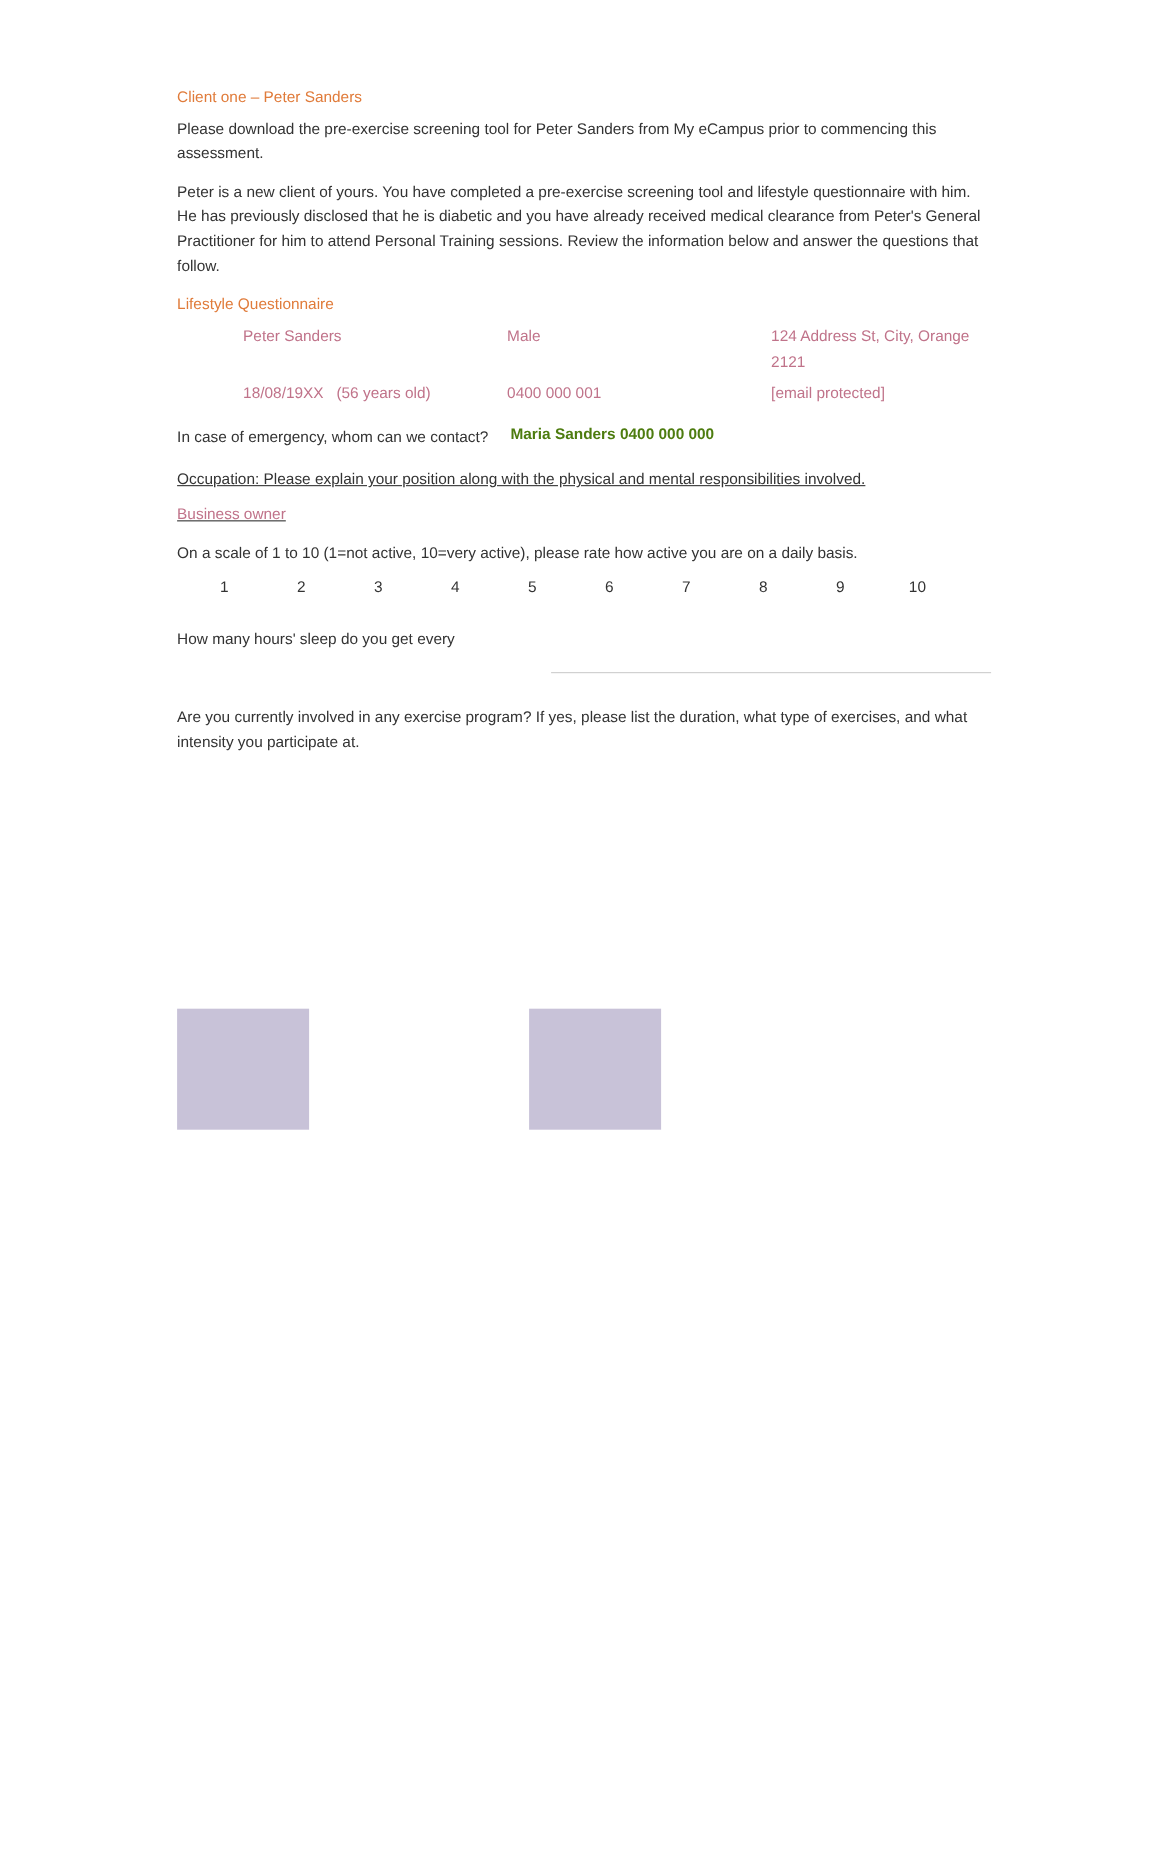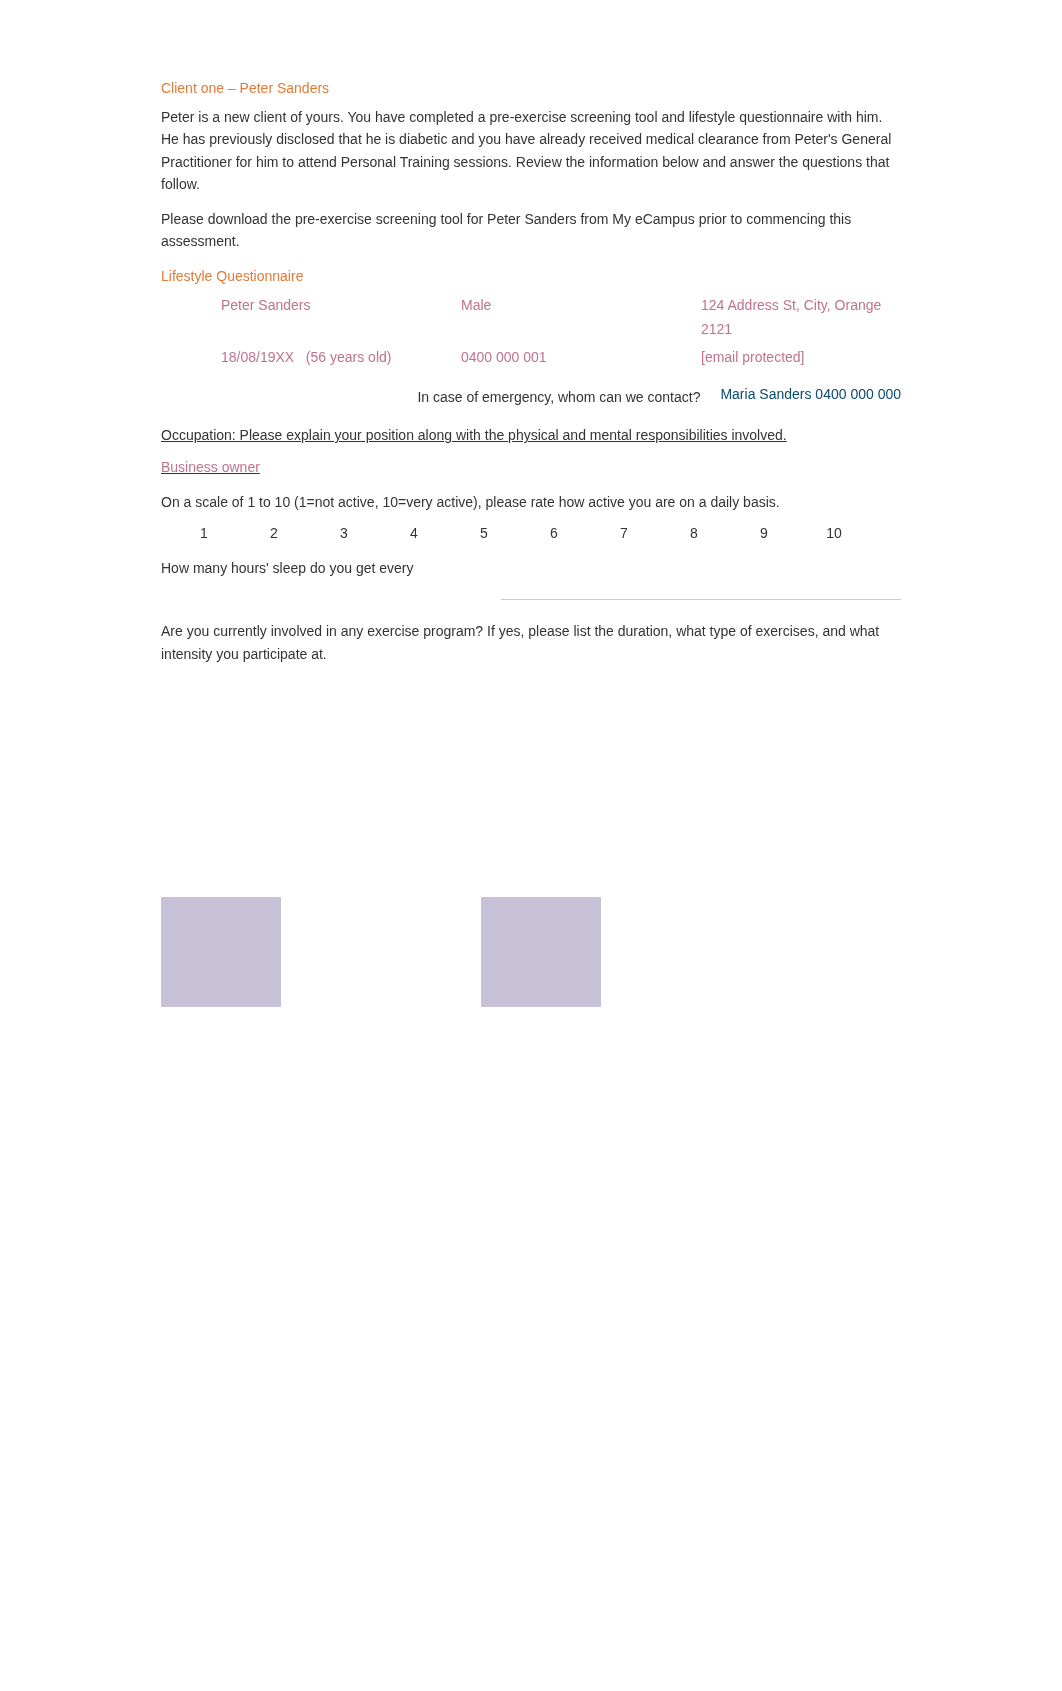--- a/index.html
+++ b/index.html
@@ -53,33 +53,33 @@
       color: #c0738a;
       font-size: 14px;
       line-height: 1.7;
     }
 
     .emergency-row {
       display: flex;
       align-items: flex-start;
       margin: 14px 0;
       gap: 20px;
-      justify-content: flex-end;
     }
 
     .emergency-label {
       color: #333333;
       font-size: 14px;
       line-height: 1.6;
       min-width: 260px;
     }
 
     .emergency-value {
-      color: #0c4a6e;
-      font-size: 14px;
+      color: #4d7c0f;
+      font-size: 14px;
+      font-weight: bold;
     }
 
     .occupation-section {
       margin: 16px 0;
       text-decoration: underline;
     }
 
     .pink-answer {
       color: #c0738a;
       font-size: 14px;
@@ -98,21 +98,21 @@
     }
 
     .scale-num {
       width: 70px;
       text-align: center;
       font-size: 14px;
       color: #333333;
     }
 
     .sleep-section {
-      margin: 16px 0;
+      margin: 28px 0;
     }
 
     .exercise-section {
       margin: 20px 0;
     }
 
     .blank-area {
       height: 140px;
     }
 
@@ -138,22 +138,22 @@
       margin-left: auto;
     }
   </style>
 </head>
 <body>
 
 <div class="page">
 
   <h2 class="section-title">Client one – Peter Sanders</h2>
 
+  <p class="body-text">Please download the pre-exercise screening tool for Peter Sanders from My eCampus prior to commencing this assessment.</p>
   <p class="body-text">Peter is a new client of yours.  You have completed a pre-exercise screening tool and lifestyle questionnaire with him.   He has previously disclosed that he is diabetic and you have already received medical clearance from Peter's General Practitioner for him to attend Personal Training sessions.  Review the information below and answer the questions that follow.</p>
-  <p class="body-text">Please download the pre-exercise screening tool for Peter Sanders from My eCampus prior to commencing this assessment.</p>
 
   <div class="lifestyle-section">
     <div class="section-title">Lifestyle Questionnaire</div>
 
     <div class="info-grid">
 
       <div>
         <span class="info-item">Peter Sanders</span>
       </div>
 

